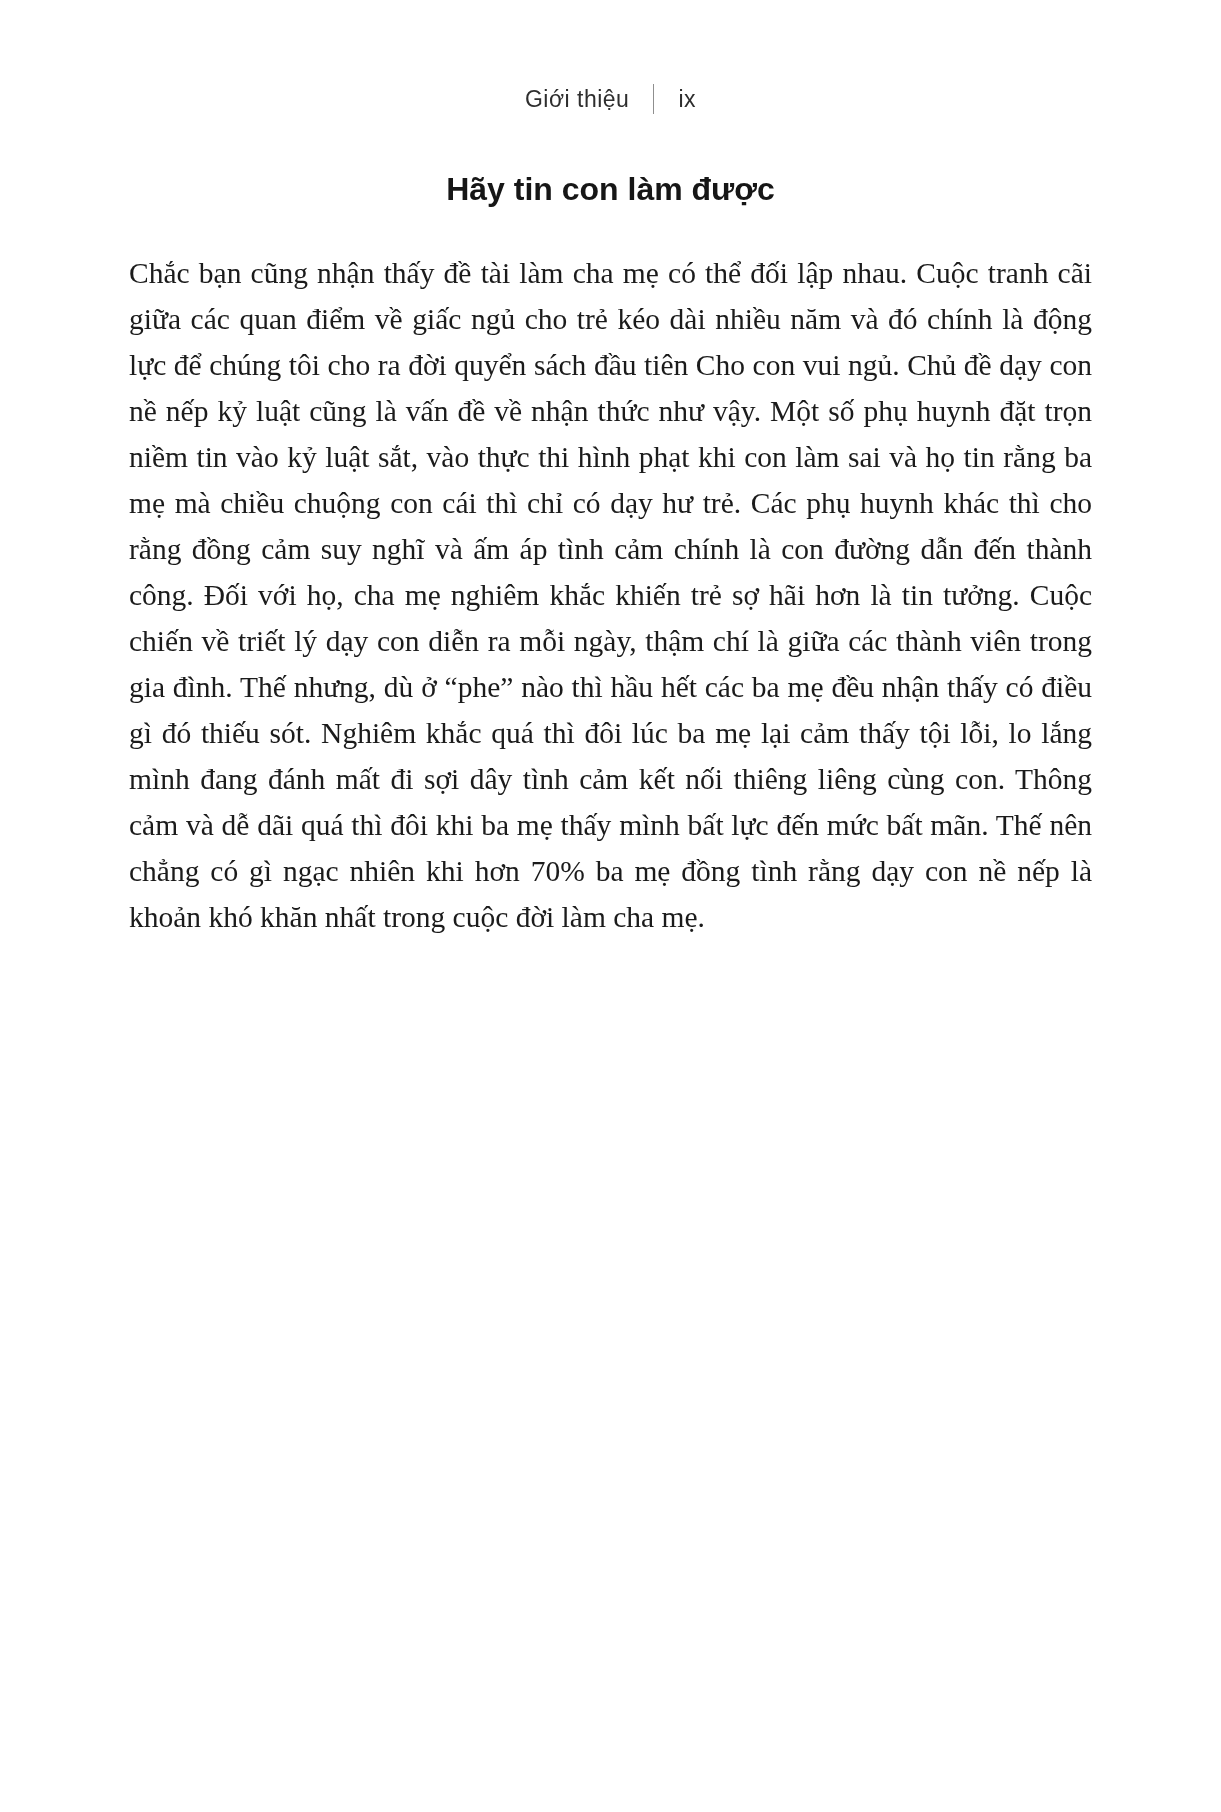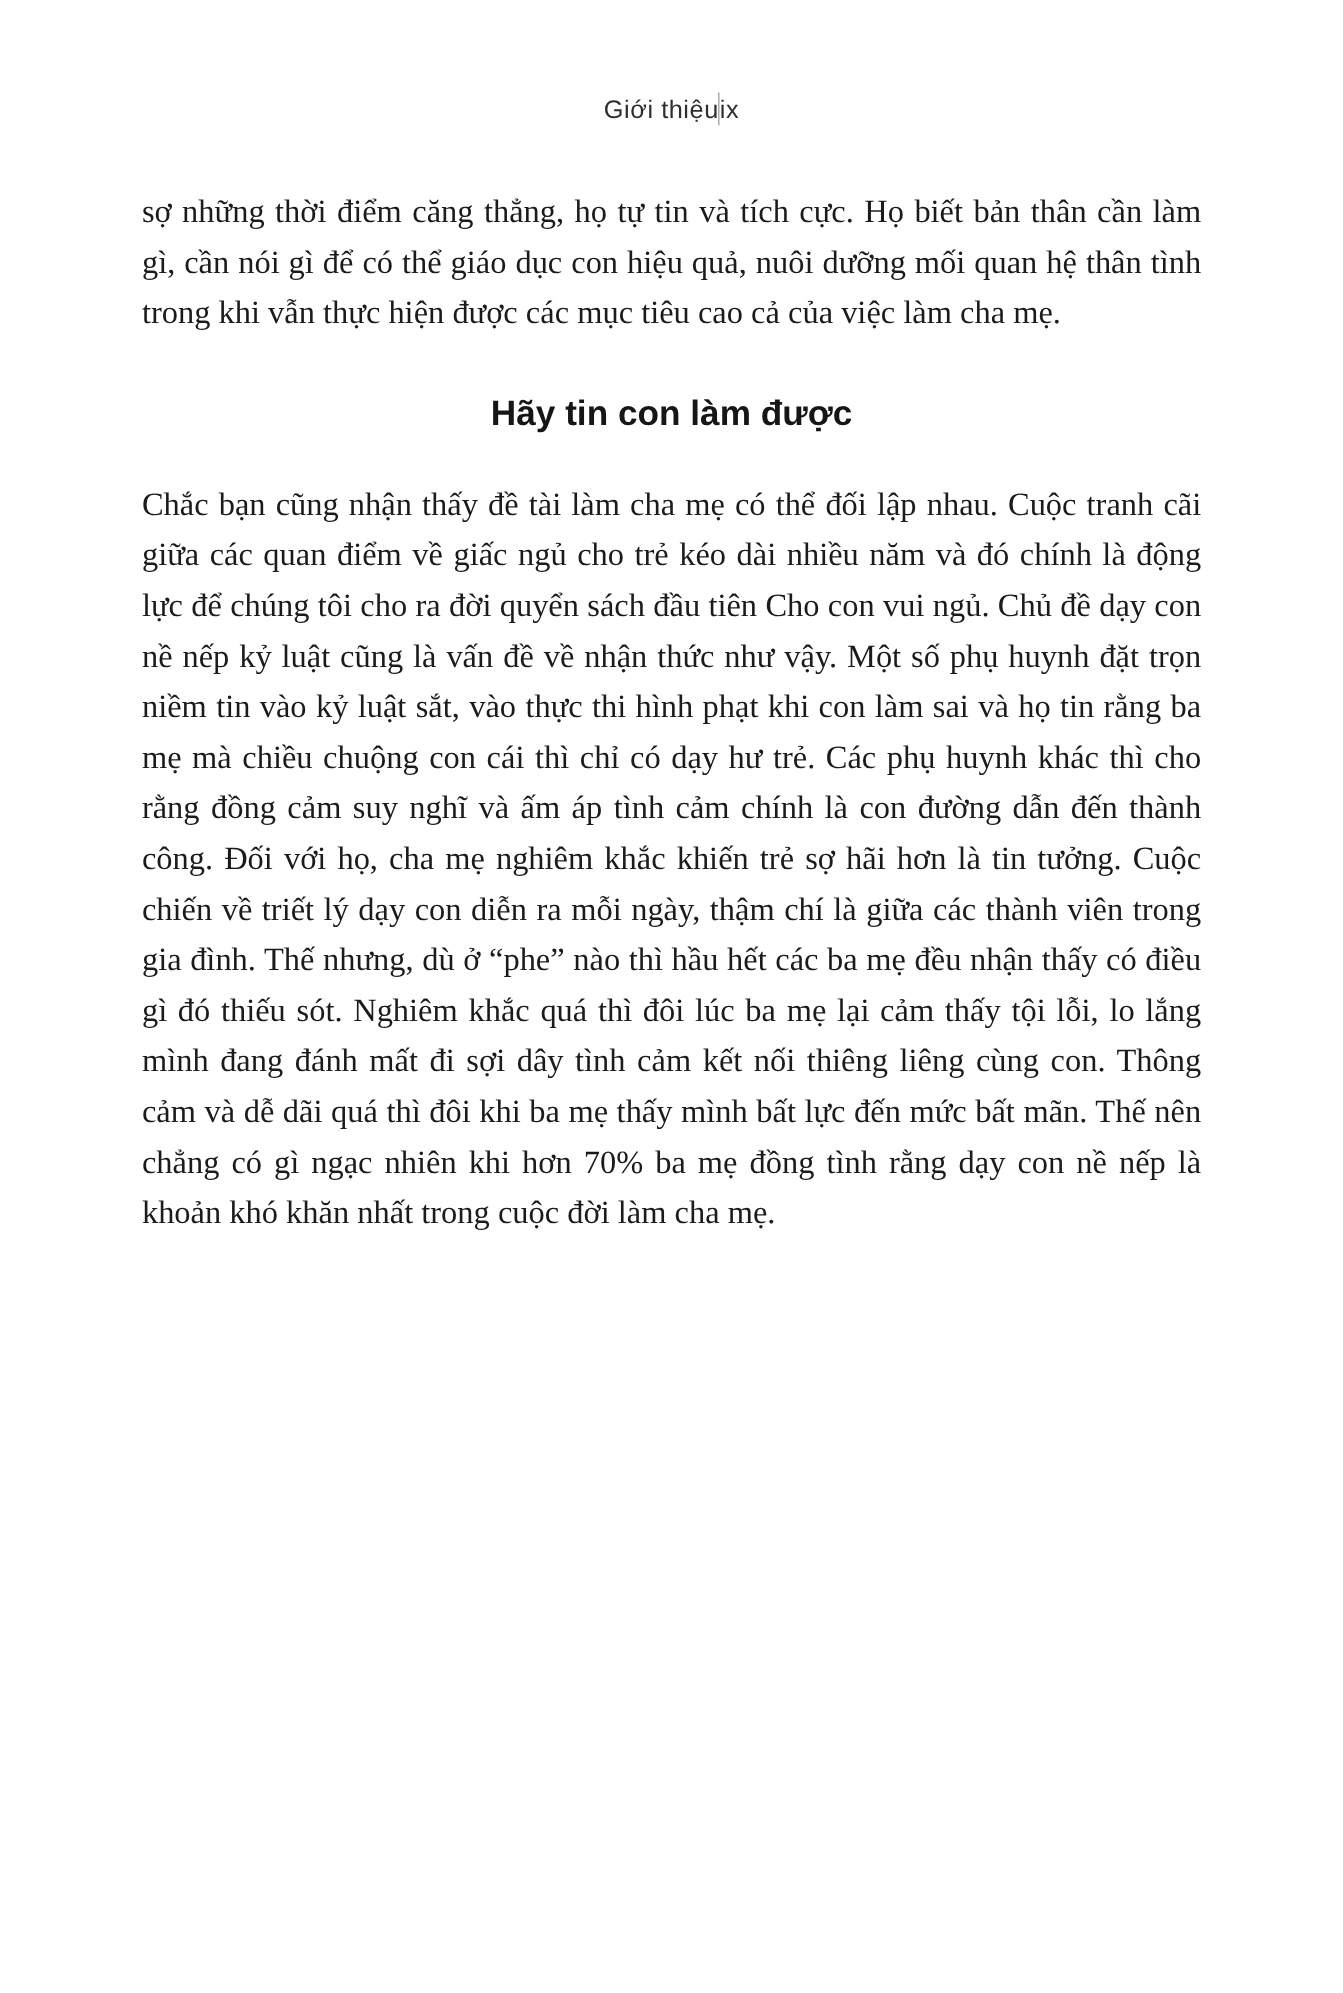--- a/index.html
+++ b/index.html
@@ -17,20 +17,21 @@
   .page {
     width: 963px;
     margin: 0 auto;
     padding-top: 84px;
     box-sizing: border-box;
   }
   .running-header {
     display: flex;
     justify-content: center;
     align-items: center;
+    gap: 24px;
     font-family: "Liberation Sans", sans-serif;
     font-size: 23px;
     letter-spacing: 0.5px;
     color: #2e2e2e;
   }
   .running-header .divider {
     width: 1px;
     height: 30px;
     background: #8f8f8f;
   }
@@ -64,21 +65,20 @@
 <div class="page">
 
   <div class="running-header">
     <span>Giới thiệu</span>
     <span class="divider"></span>
     <span>ix</span>
   </div>
 
   <div class="body-text">
 
-    <p>sợ những thời điểm căng thẳng, họ tự tin và tích cực. Họ biết bản thân cần làm gì, cần nói gì để có thể giáo dục con hiệu quả, nuôi dưỡng mối quan hệ thân tình trong khi vẫn thực hiện được các mục tiêu cao cả của việc làm cha mẹ.</p>
 
     <h2 class="section-heading">Hãy tin con làm được</h2>
 
     <p><span>Chắc bạn cũng nhận thấy đề tài làm cha mẹ có thể đối lập nhau. Cuộc tranh cãi giữa các quan điểm về giấc ngủ cho trẻ kéo dài nhiều năm và đó chính là động lực để chúng tôi cho ra đời quyển sách đầu tiên </span><span class="italic">Cho con vui ngủ</span><span>. Chủ đề dạy con nề nếp kỷ luật cũng là vấn đề về nhận thức như vậy. Một số phụ huynh đặt trọn niềm tin vào kỷ luật sắt, vào thực thi hình phạt khi con làm sai và họ tin rằng ba mẹ mà chiều chuộng con cái thì chỉ có dạy hư trẻ. Các phụ huynh khác thì cho rằng đồng cảm suy nghĩ và ấm áp tình cảm chính là con đường dẫn đến thành công. Đối với họ, cha mẹ nghiêm khắc khiến trẻ sợ hãi hơn là tin tưởng. Cuộc chiến về triết lý dạy con diễn ra mỗi ngày, thậm chí là giữa các thành viên trong gia đình. Thế nhưng, dù ở “phe” nào thì hầu hết các ba mẹ đều nhận thấy có điều gì đó thiếu sót. Nghiêm khắc quá thì đôi lúc ba mẹ lại cảm thấy tội lỗi, lo lắng mình đang đánh mất đi sợi dây tình cảm kết nối thiêng liêng cùng con. Thông cảm và dễ dãi quá thì đôi khi ba mẹ thấy mình bất lực đến mức bất mãn. Thế nên chẳng có gì ngạc nhiên khi hơn 70% ba mẹ đồng tình rằng dạy con nề nếp là khoản khó khăn nhất trong cuộc đời làm cha mẹ.</span></p>
 
 
   </div>
 </div>
 
 </body></html>

